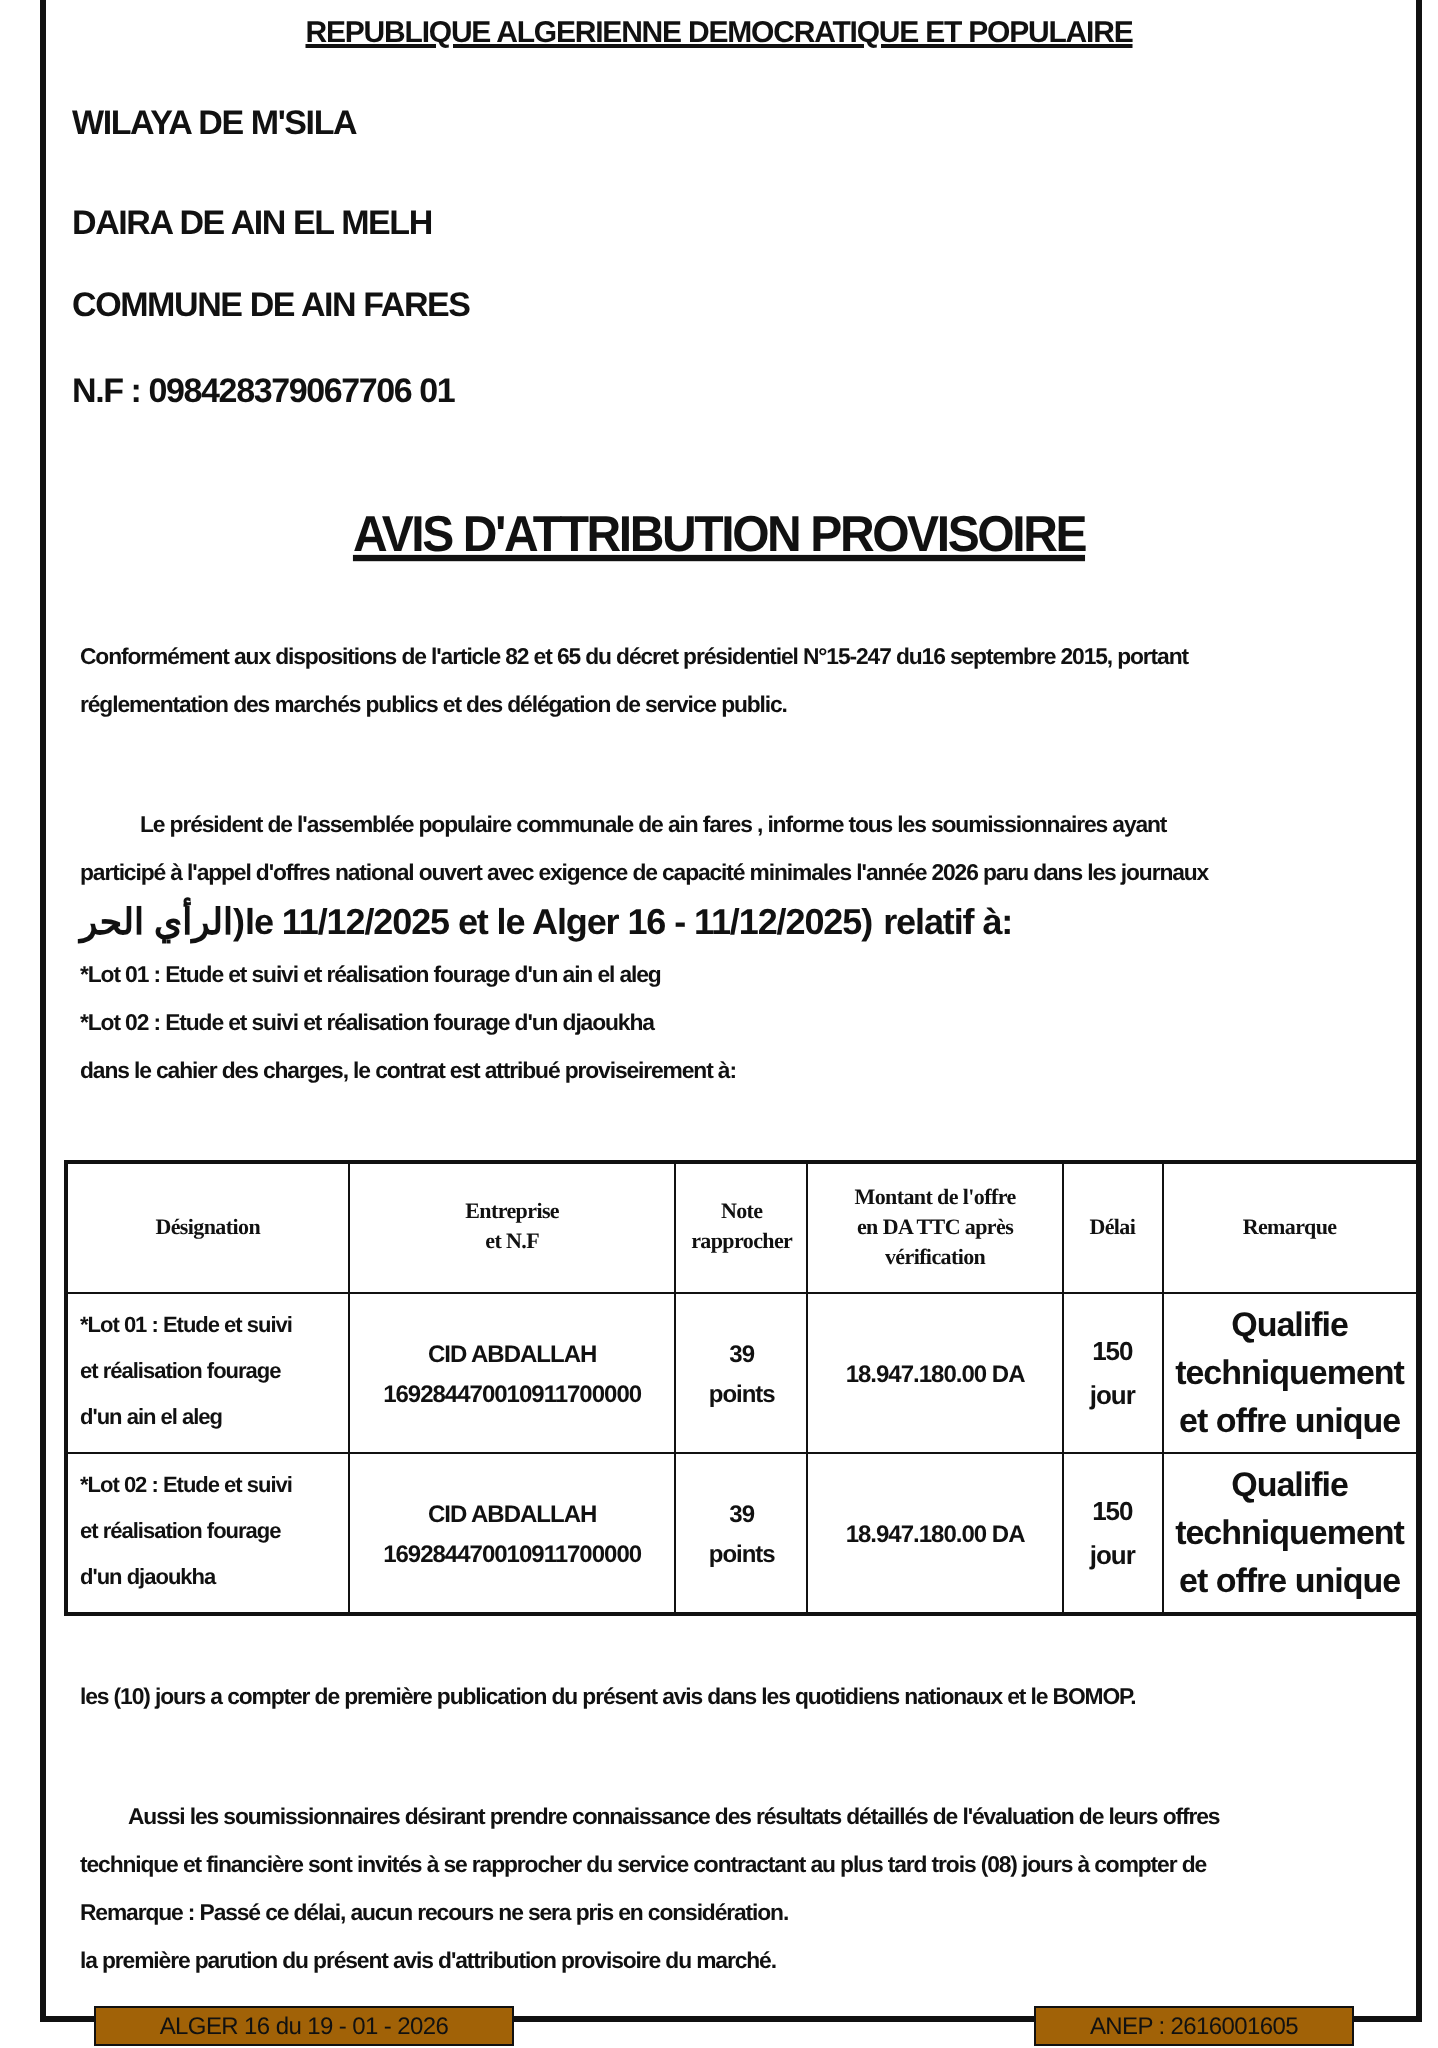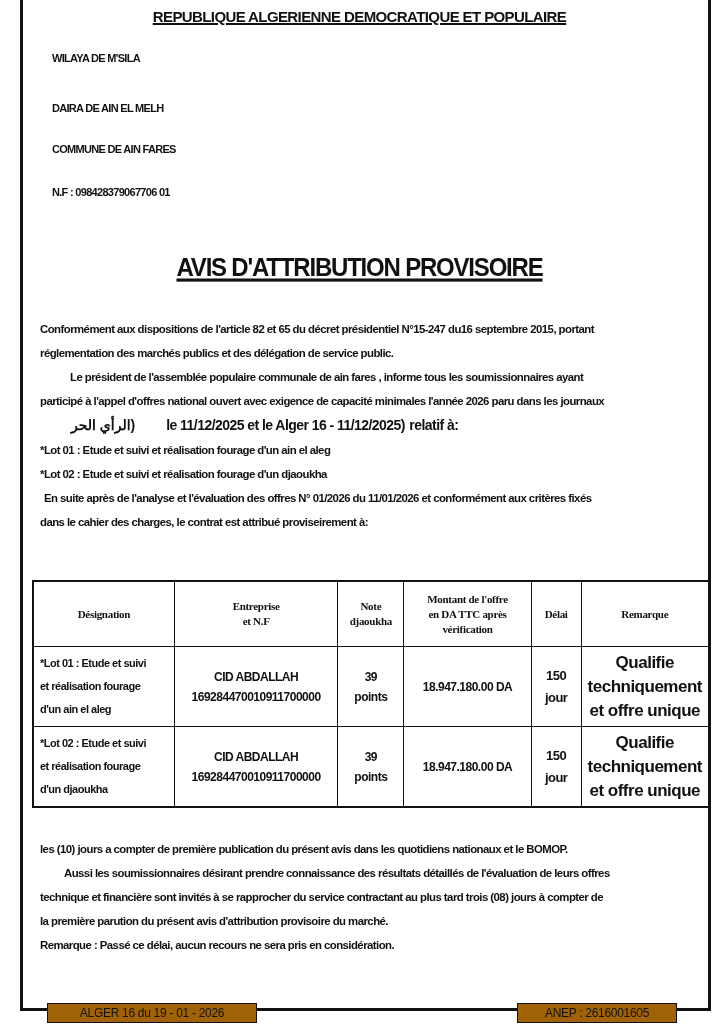--- a/index.html
+++ b/index.html
@@ -10,34 +10,34 @@
   .frame {
     position: absolute; left: 20px; top: -4px; width: 685px; height: 1012px;
     border-left: 3px solid #111; border-right: 3px solid #111; border-bottom: 3px solid #111;
   }
   .rep-title {
     position: absolute; left: 0; top: 8px; width: 719px; text-align: center;
     font-weight: bold; font-size: 15px; letter-spacing: -0.6px; text-decoration: underline;
     text-decoration-thickness: 2px;
   }
   .hdr {
-    position: absolute; left: 52px; font-weight: bold; font-size: 11px; letter-spacing: -0.7px;
+    position: absolute; left: 36px; font-weight: bold; font-size: 17px; letter-spacing: -0.7px;
   }
   .avis {
     position: absolute; left: 0; top: 254px; width: 719px; text-align: center;
     font-weight: bold; font-size: 24px; letter-spacing: -1.2px; text-decoration: underline;
     text-decoration-thickness: 3px; transform: scaleY(1.05);
   }
   .p {
     position: absolute; left: 40px; width: 660px; font-weight: bold; font-size: 11.4px;
     letter-spacing: -0.55px; line-height: 24px; white-space: nowrap;
   }
   .p .line { display: block; }
-  .indent { padding-left: 30px; }
-  .big { font-size: 14px; margin-left: 31px; }
+  .indent { padding-left: 30px; margin-top: 36px; }
+  .big { font-size: 18px; }
   table.attr {
     position: absolute; left: 32px; top: 580px; width: 678px; border-collapse: collapse;
     border: 2px solid #111;
   }
   table.attr th, table.attr td {
     border: 1.5px solid #111; text-align: center; vertical-align: middle;
   }
   table.attr th {
     font-family: "Liberation Serif", serif; font-weight: bold; font-size: 11px; height: 62px;
     letter-spacing: -0.3px; line-height: 15px;
@@ -67,38 +67,37 @@
 <div class="avis">AVIS D'ATTRIBUTION PROVISOIRE</div>
 
 <div class="p" style="top:317px">
   <span class="line">Conformément aux dispositions de l'article  82 et 65 du décret présidentiel N°15-247 du16 septembre 2015, portant</span>
   <span class="line">réglementation des marchés publics et des délégation de service public.</span>
   <span class="line indent">Le président de  l'assemblée populaire communale  de  ain fares  , informe tous les soumissionnaires ayant</span>
   <span class="line">participé à l'appel d'offres national ouvert avec exigence de capacité minimales l'année 2026 paru dans les journaux</span>
   <span class="line"><span class="big" dir="rtl">(الرأي الحر</span><span class="big">le 11/12/2025 et le  Alger 16 - 11/12/2025) relatif à:</span></span>
   <span class="line">*Lot 01 : Etude et suivi et réalisation fourage d'un ain el aleg</span>
   <span class="line">*Lot 02 : Etude et suivi et réalisation fourage d'un djaoukha</span>
-  <span class="line" style="padding-left:4px">En suite après de l'analyse et l'évaluation des offres N° 01/2026 du 11/01/2026 et conformément aux critères fixés</span>
   <span class="line">dans le cahier des charges, le contrat est attribué proviseirement à:</span>
 </div>
 
 <table class="attr">
   <colgroup>
     <col style="width:142px">
       <col style="width:164px">
       <col style="width:66px">
       <col style="width:128px">
       <col style="width:50px">
       <col style="width:128px">
   </colgroup>
   <tbody>
       <tr>
     <th>Désignation</th>
     <th><span>Entreprise</span><br><span>et N.F</span></th>
-    <th><span>Note</span><br><span>djaoukha</span></th>
+    <th><span>Note</span><br><span>rapprocher</span></th>
     <th><span>Montant de l'offre</span><br><span>en DA TTC après</span><br><span>vérification</span></th>
     <th>Délai</th>
     <th>Remarque</th>
   </tr>
   <tr>
     <td class="desig"><span>*Lot 01 : Etude et suivi</span><br><span>et réalisation fourage</span><br><span>d'un ain el aleg</span></td>
     <td><span>CID ABDALLAH</span><br><span>169284470010911700000</span></td>
     <td><span>39</span><br><span>points</span></td>
     <td>18.947.180.00 DA</td>
     <td class="delai"><span>150</span><br><span>jour</span></td>
@@ -112,18 +111,18 @@
     <td class="delai"><span>150</span><br><span>jour</span></td>
     <td class="rem"><span>Qualifie</span><br><span>techniquement</span><br><span>et offre unique</span></td>
   </tr>
 </tbody>
   </table>
 
 <div class="p" style="top:837px">
   <span class="line">les (10)  jours a compter de première publication du présent avis dans les quotidiens nationaux et le BOMOP.</span>
   <span class="line indent" style="padding-left:24px">Aussi les soumissionnaires désirant prendre connaissance des résultats détaillés de l'évaluation de leurs offres</span>
   <span class="line">technique et financière sont invités à se rapprocher du service contractant au plus tard trois (08) jours à compter de</span>
+  <span class="line">Remarque : Passé ce délai, aucun recours ne sera pris en considération.</span>
   <span class="line">la première parution du présent avis d'attribution provisoire du marché.</span>
-  <span class="line">Remarque : Passé ce délai, aucun recours ne sera pris en considération.</span>
 </div>
 
 <div class="foot-box" style="left:47px; width:208px">ALGER 16 du 19 - 01 - 2026</div>
 <div class="foot-box" style="left:517px; width:158px">ANEP : 2616001605</div>
 
 </body></html>

